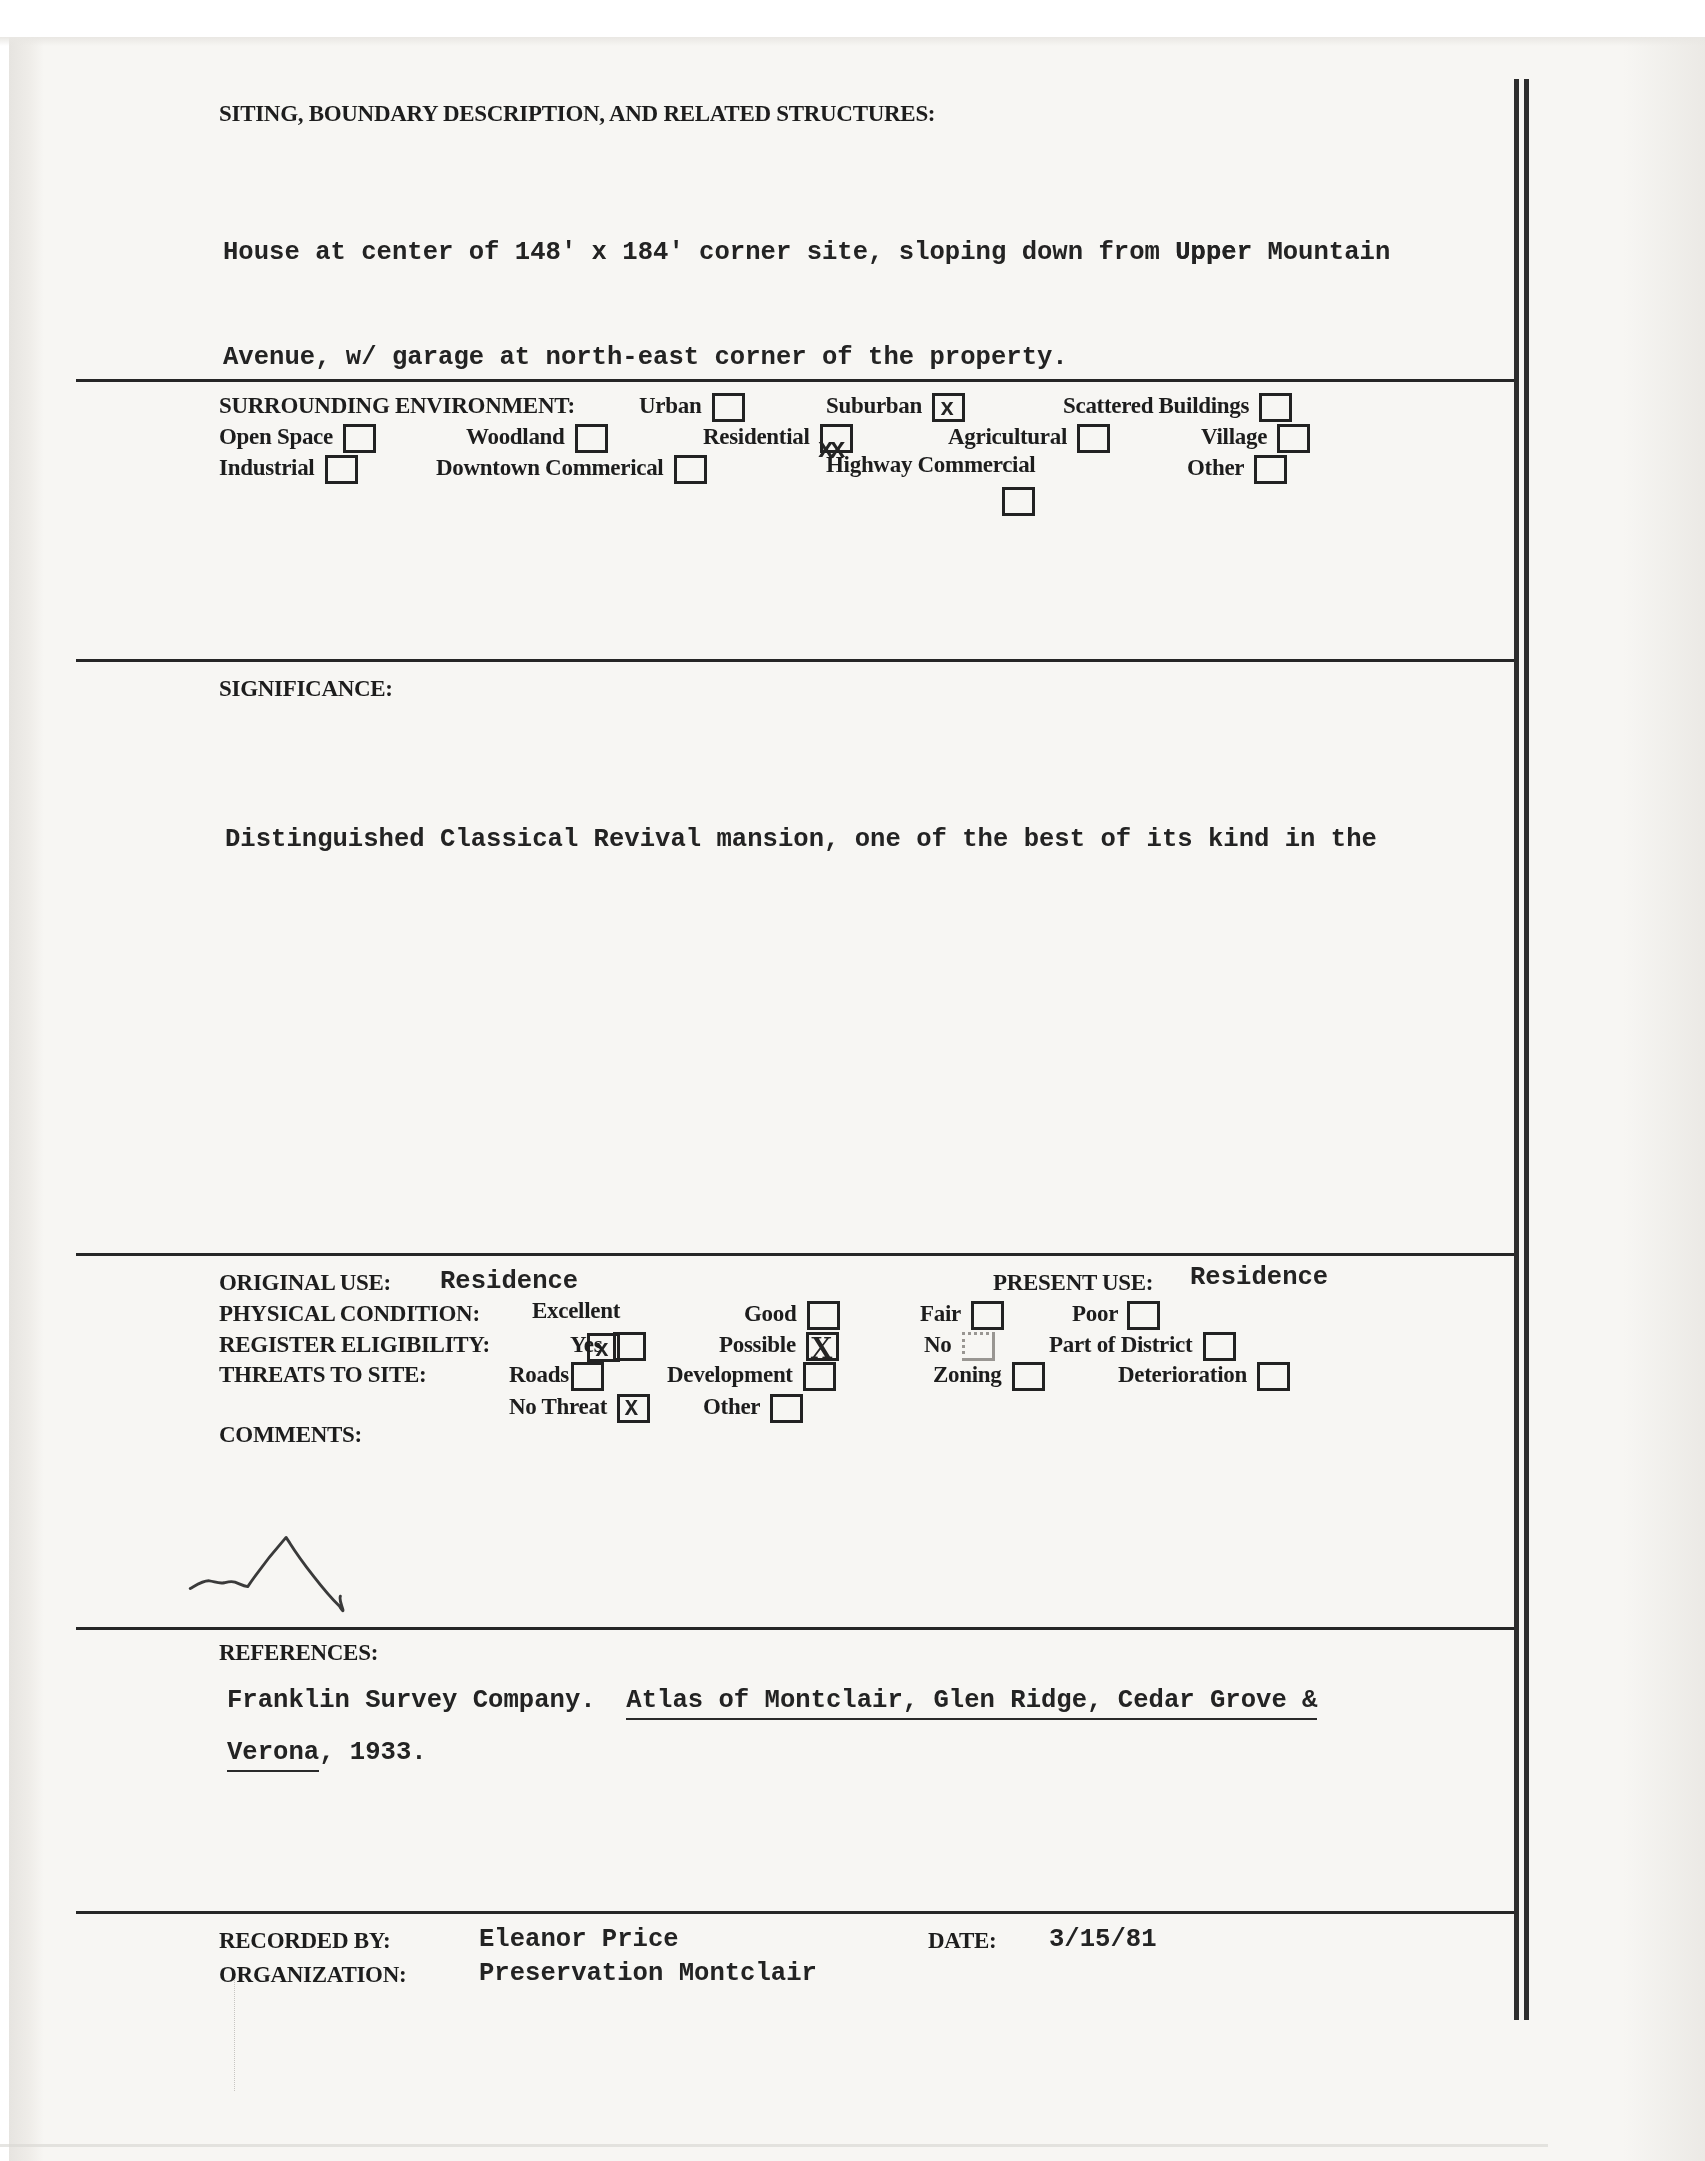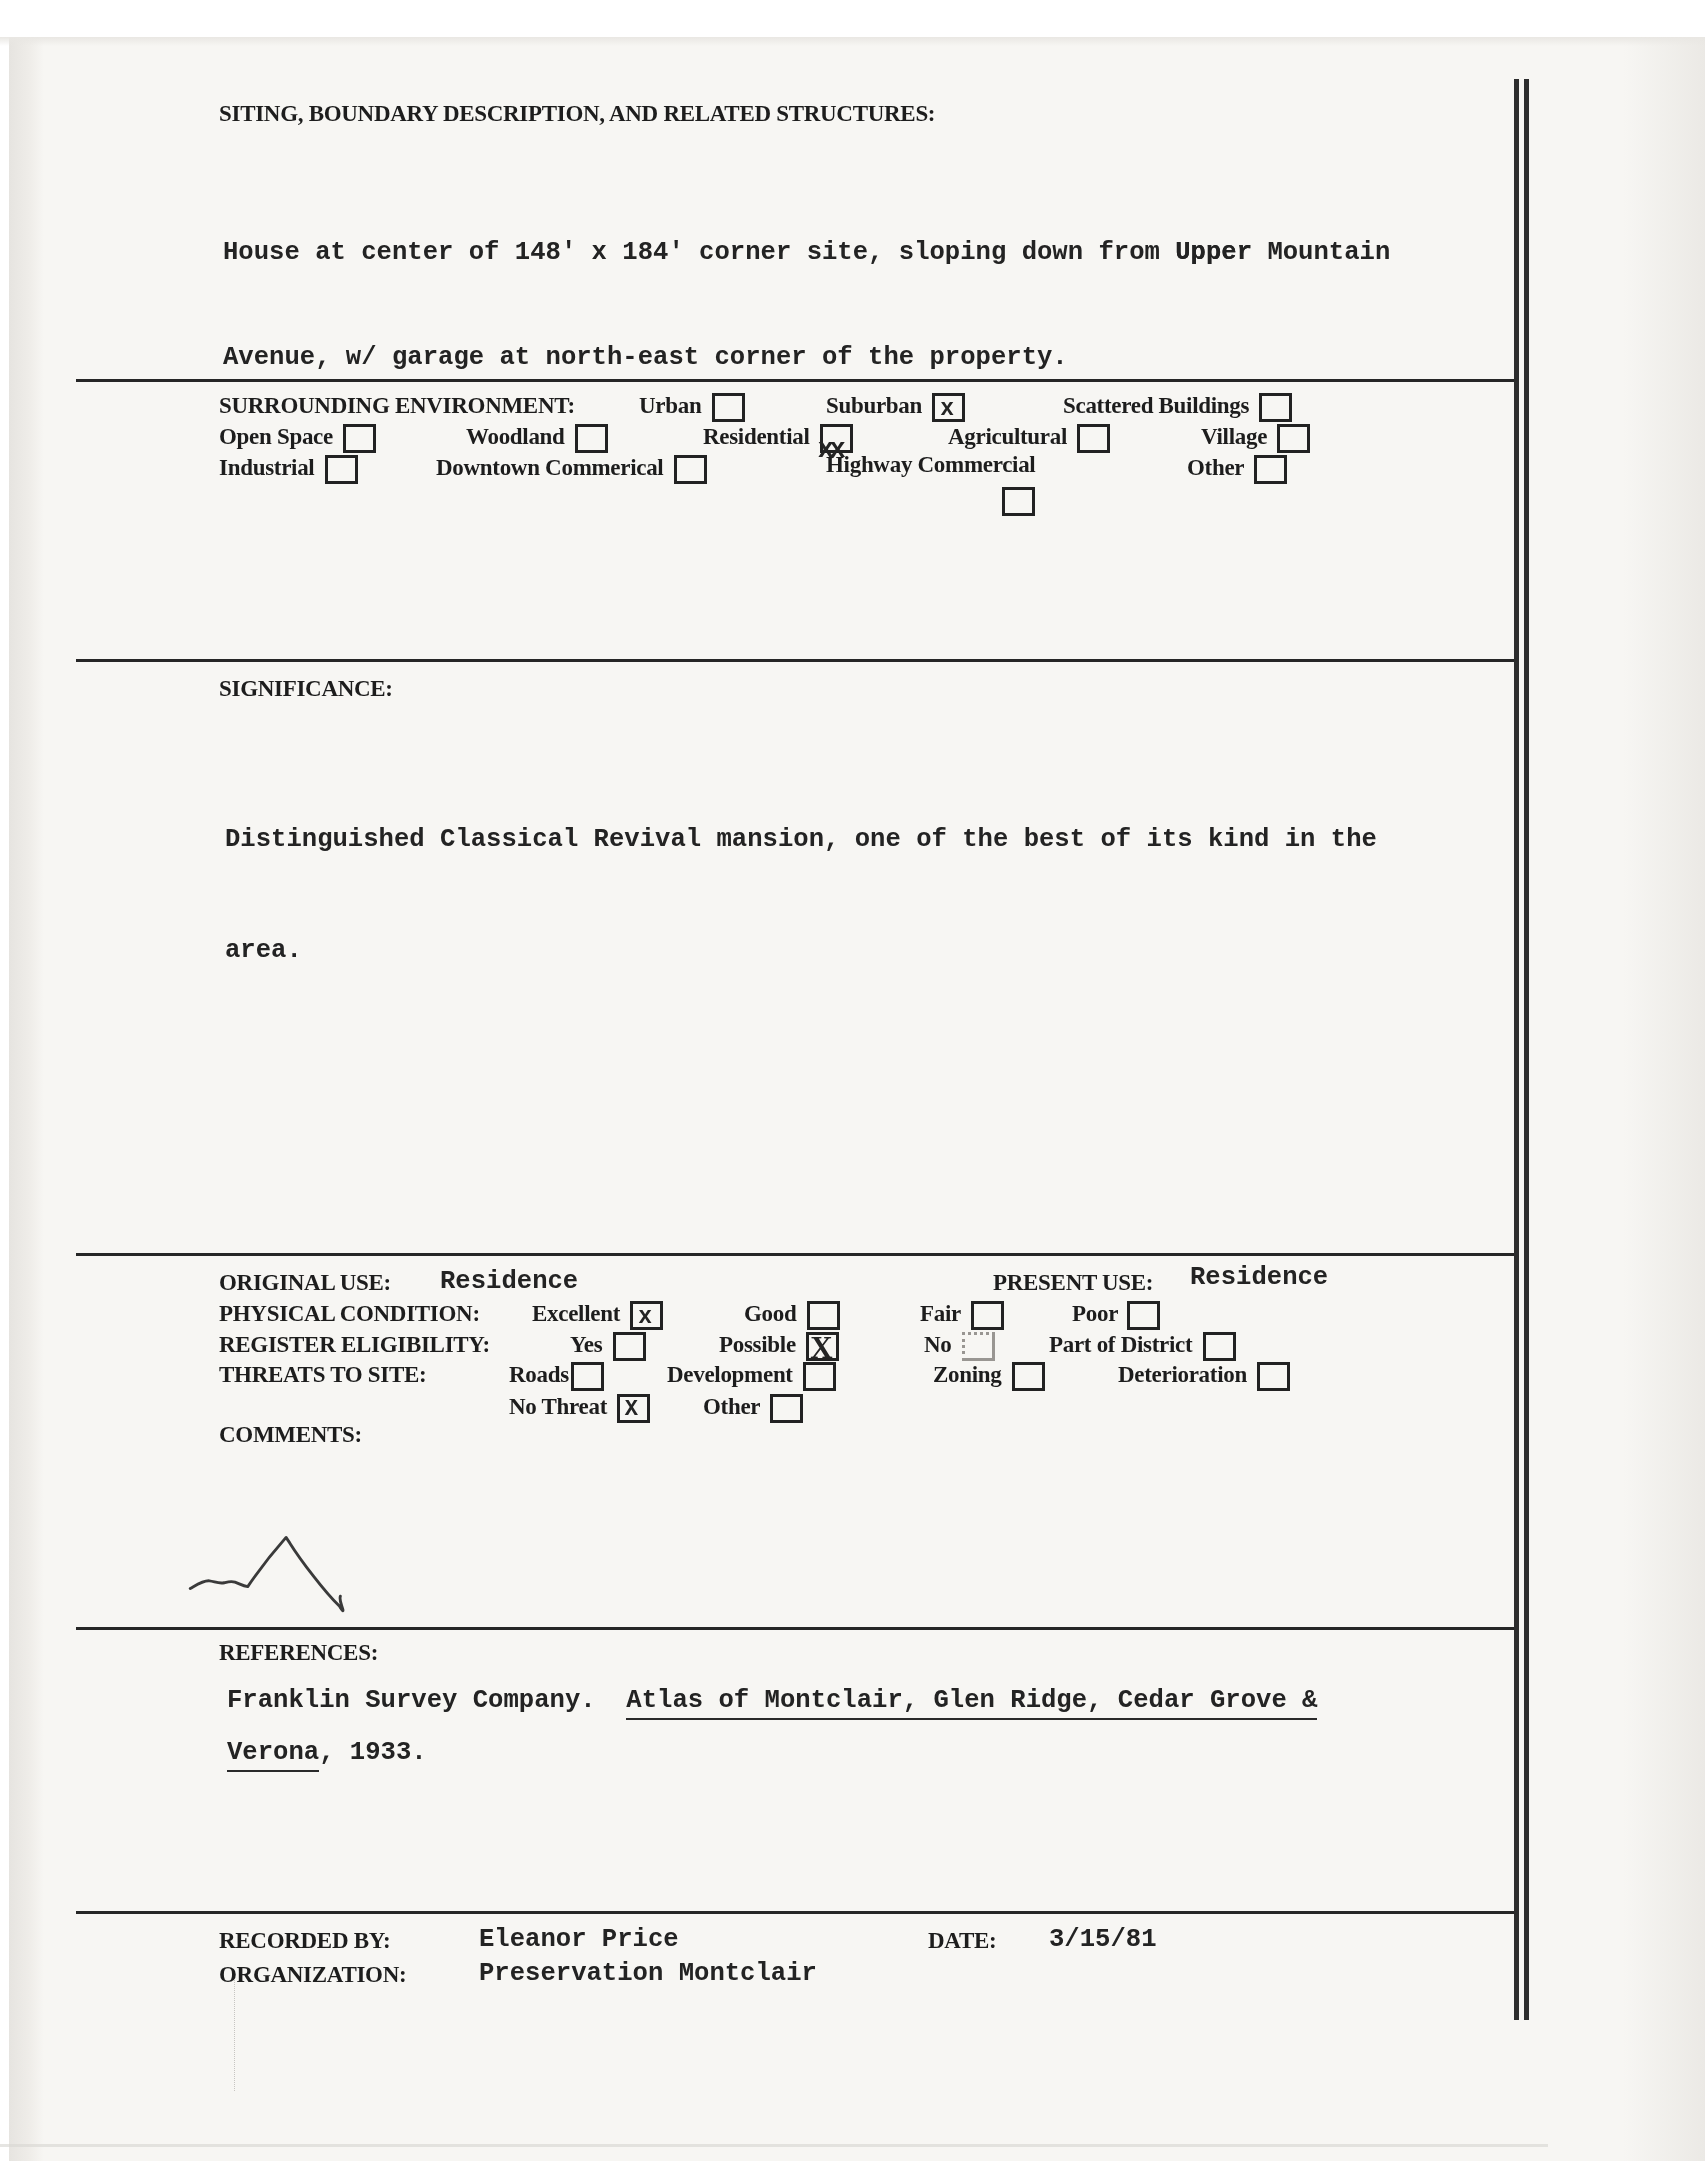--- a/index.html
+++ b/index.html
@@ -167,21 +167,20 @@
       <span class="serif">Other</span>
       <span class="cb">
           <span class="mark mark-typed"></span>
         </span>
     </div>
   </div>
 
   <div class="serif" style="position:absolute;left:219px;top:672px;">SIGNIFICANCE:</div>
   <div class="mono para" style="position:absolute;left:225px;top:747px;line-height:37px;">
     <div>Distinguished Classical Revival mansion, one of the best of its kind in the</div>
-    <div>area.</div>
   </div>
 
   <div class="row" style="top:1263px;">
     <div class="tok" style="left:219px;">
       <span class="serif">ORIGINAL USE:</span>
     </div>
     <div class="tok" style="left:440px;">
       <span class="mono">Residence</span>
     </div>
     <div class="tok" style="left:993px;">
@@ -189,21 +188,21 @@
     </div>
     <div class="tok" style="left:1190px;top:-3.8px;">
       <span class="mono">Residence</span>
     </div>
   </div>
 
   <div class="row" style="top:1294px;">
     <div class="tok" style="left:219px;">
       <span class="serif">PHYSICAL CONDITION:</span>
     </div>
-    <div class="tok" style="left:532px;">
+    <div class="tok" style="left:532px;flex-direction:column;">
       <span class="serif">Excellent</span>
       <span class="cb">
           <span class="mark mark-typed">x</span>
         </span>
     </div>
     <div class="tok" style="left:744px;">
       <span class="serif">Good</span>
       <span class="cb">
           <span class="mark mark-typed"></span>
         </span>

